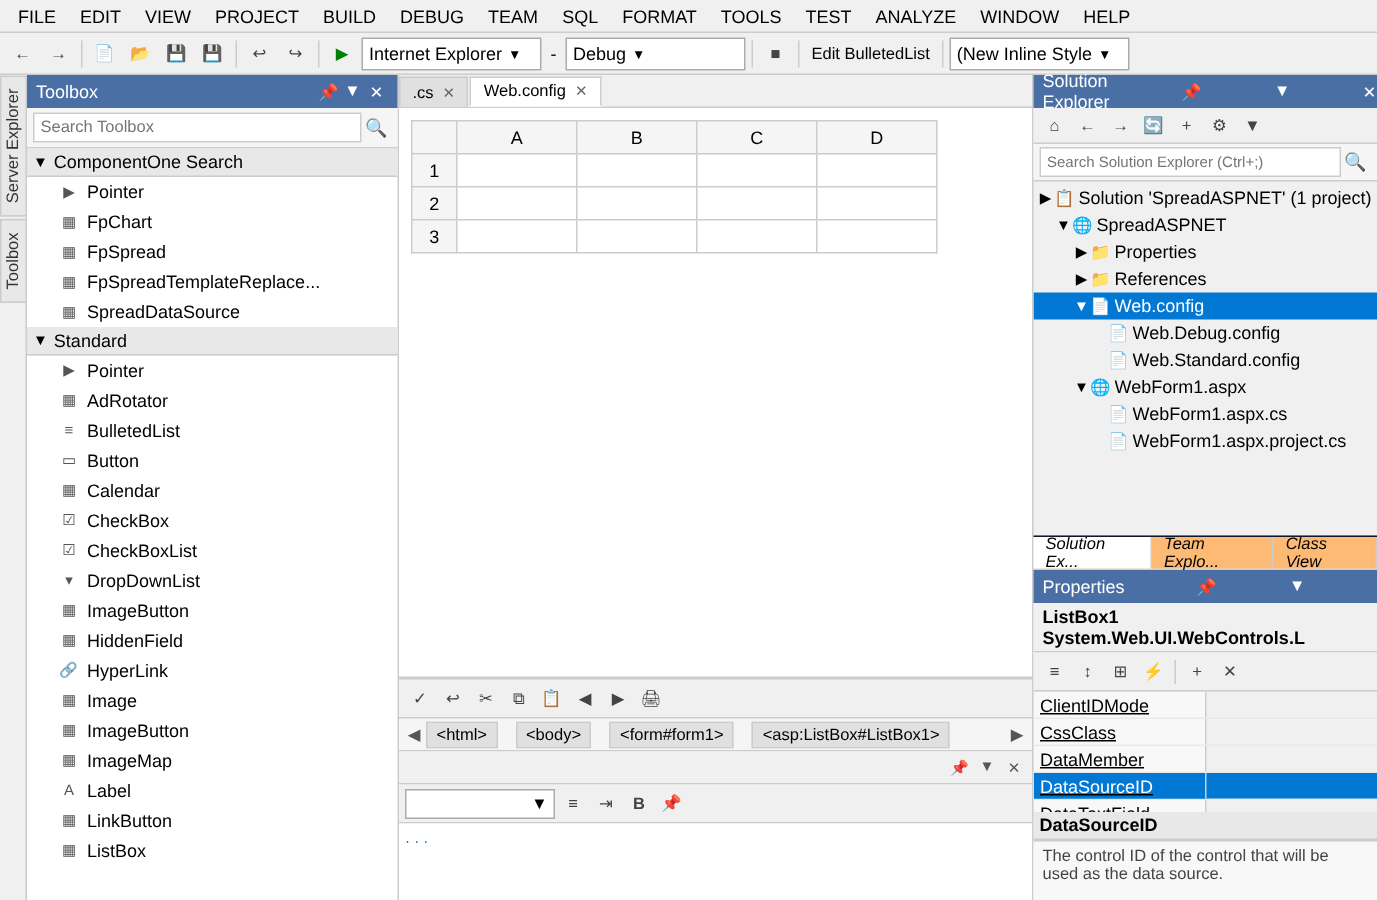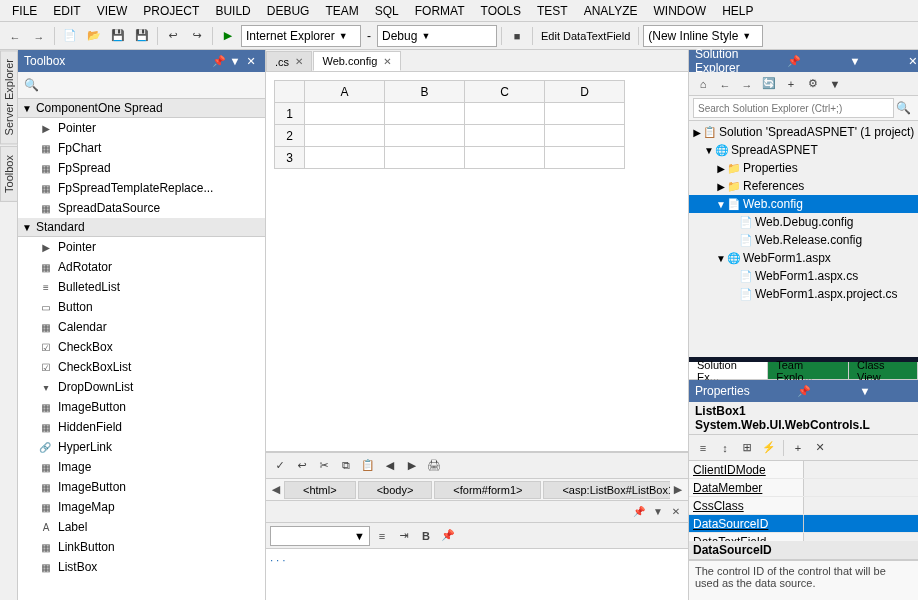--- a/index.html
+++ b/index.html
@@ -56,21 +56,21 @@
     .spreadsheet .row-header { background: #f5f5f5; width: 30px; min-width: 30px; }
 
     
     .spreadsheet-toolbar { display: flex; align-items: center; background: #f0f0f0; height: 26px; border-top: 1px solid #ccc; padding: 0 4px; gap: 2px; }
     .ss-btn { width: 20px; height: 20px; border: 1px solid transparent; background: none; cursor: pointer; font-size: 11px; display: flex; align-items: center; justify-content: center; color: #444; }
 
     
     .nav-bar { display: flex; align-items: center; background: #f5f5f5; height: 22px; border-top: 1px solid #ccc; padding: 0 2px; overflow: hidden; font-size: 11px; }
     .nav-bar-scroll { width: 16px; height: 16px; cursor: pointer; display: flex; align-items: center; justify-content: center; color: #555; }
     .nav-breadcrumb { display: flex; align-items: center; flex: 1; overflow: hidden; }
-    .nav-breadcrumb-item { background: #e0e0e0; border: 1px solid #ccc; padding: 1px 18px; margin-right: 2px; cursor: pointer; font-size: 11px; height: 18px; display: flex; align-items: center; }
+    .nav-breadcrumb-item { background: #e0e0e0; border: 1px solid #ccc; padding: 1px 6px; margin-right: 12px; cursor: pointer; font-size: 11px; height: 18px; display: flex; align-items: center; }
     .nav-end-scroll { width: 16px; height: 16px; cursor: pointer; display: flex; align-items: center; justify-content: center; color: #555; }
 
     
     .output-panel { height: 100px; background: #fff; border-top: 1px solid #ccc; display: flex; flex-direction: column; }
     .output-header { display: flex; align-items: center; background: #f0f0f0; height: 22px; border-bottom: 1px solid #ccc; padding: 0 4px; }
     .output-header-btn { width: 16px; height: 16px; cursor: pointer; color: #555; font-size: 10px; display: flex; align-items: center; justify-content: center; margin-left: 2px; }
     .output-toolbar { display: flex; align-items: center; background: #f0f0f0; height: 26px; border-bottom: 1px solid #ccc; padding: 0 4px; gap: 2px; }
     .output-dropdown { display: flex; align-items: center; border: 1px solid #aaa; background: #fff; height: 20px; padding: 0 4px; cursor: pointer; font-size: 11px; min-width: 100px; }
     .output-content { flex: 1; background: #fff; padding: 4px; overflow: auto; }
 
@@ -87,21 +87,21 @@
     .search-solution-btn { width: 20px; height: 20px; display: flex; align-items: center; justify-content: center; font-size: 12px; color: #666; }
     .tree-content { flex: 1; overflow-y: auto; padding: 2px 0; }
     .tree-item { display: flex; align-items: center; padding: 1px 2px; cursor: pointer; font-size: 12px; height: 18px; }
     .tree-item.selected { background: #0078d4; color: #fff; }
     .tree-indent { display: inline-block; }
     .tree-arrow { width: 12px; height: 12px; display: inline-flex; align-items: center; justify-content: center; font-size: 10px; cursor: pointer; }
     .tree-icon { width: 14px; height: 14px; display: inline-flex; align-items: center; justify-content: center; font-size: 11px; margin-right: 2px; flex-shrink: 0; }
     .tree-label { font-size: 12px; white-space: nowrap; overflow: hidden; text-overflow: ellipsis; }
 
     
-    .solution-tabs { display: flex; background: #15803d; border-top: 5px solid #0f172a; height: 22px; }
+    .solution-tabs { display: flex; background: #fdba74; border-top: 1px solid #0f172a; height: 22px; font-style: italic; }
     .solution-tab { padding: 2px 8px; font-size: 11px; cursor: pointer; border-right: 1px solid #ccc; display: flex; align-items: center; }
     .solution-tab.active { background: #fff; }
 
     
     .properties-panel { height: 220px; display: flex; flex-direction: column; }
     .properties-toolbar { display: flex; align-items: center; background: #f0f0f0; border-bottom: 1px solid #ccc; padding: 2px 4px; gap: 2px; height: 26px; }
     .prop-toolbar-btn { width: 20px; height: 20px; border: 1px solid transparent; background: none; cursor: pointer; font-size: 11px; display: flex; align-items: center; justify-content: center; color: #444; }
     .prop-toolbar-separator { width: 1px; height: 16px; background: #ccc; margin: 0 2px; }
     .properties-grid { flex: 1; overflow-y: auto; text-decoration: underline; }
     .prop-row { display: flex; height: 18px; border-bottom: 1px solid #e8e8e8; }
@@ -136,21 +136,21 @@
     <span class="toolbar-dropdown-arrow">▼</span>
   </div>
   <span style="padding: 0 4px; font-size:12px;">-</span>
   <div class="toolbar-dropdown">
     <span>Debug</span>
     <span class="toolbar-dropdown-arrow">▼</span>
   </div>
   <div class="toolbar-separator"></div>
   <button class="toolbar-btn">■</button>
   <div class="toolbar-separator"></div>
-  <span style="font-size:11px; padding: 0 4px;">Edit DataTextField</span>
+  <span style="font-size:11px; padding: 0 4px;">Edit BulletedList</span>
   <div class="toolbar-separator"></div>
   <div class="toolbar-dropdown">
     <span>(New Inline Style</span>
     <span class="toolbar-dropdown-arrow">▼</span>
   </div>
 </div>
 
 <div class="main-layout">
 
   <div class="left-sidebar-tabs">
@@ -159,28 +159,29 @@
   </div>
 
   <div class="toolbox-panel">
     <div class="toolbox-header">
       <span class="toolbox-header-title">Toolbox</span>
       <span class="toolbox-header-btn">📌</span>
       <span class="toolbox-header-btn">▼</span>
       <span class="toolbox-header-btn">✕</span>
     </div>
     <div class="toolbox-search">
+      <input type="text" placeholder="Search Toolbox" style="">
       <div class="toolbox-search-icon">🔍</div>
     </div>
     <div class="toolbox-content">
 
       <div id="toolbox-groups-container">
           <div class="toolbox-group-header">
             <span class="toolbox-group-arrow">▼</span>
-            <span>ComponentOne Spread</span>
+            <span>ComponentOne Search</span>
           </div>
           <div class="toolbox-item">
             <span class="toolbox-item-icon">▶</span>
             <span class="toolbox-item-label">Pointer</span>
           </div>
           <div class="toolbox-item">
             <span class="toolbox-item-icon">▦</span>
             <span class="toolbox-item-label">FpChart</span>
           </div>
           <div class="toolbox-item">
@@ -424,21 +425,21 @@
           <div class="tree-item">
             <span class="tree-indent" style="display:inline-block;width:36px;"></span>
     <span class="tree-arrow"></span>
     <span class="tree-icon">📄</span>
     <span class="tree-label">Web.Debug.config</span>
           </div>
           <div class="tree-item">
             <span class="tree-indent" style="display:inline-block;width:36px;"></span>
     <span class="tree-arrow"></span>
     <span class="tree-icon">📄</span>
-    <span class="tree-label">Web.Release.config</span>
+    <span class="tree-label">Web.Standard.config</span>
           </div>
           <div class="tree-item">
             <span class="tree-indent" style="display:inline-block;width:24px;"></span>
     <span class="tree-arrow">▼</span>
     <span class="tree-icon">🌐</span>
     <span class="tree-label">WebForm1.aspx</span>
           </div>
           <div class="tree-item">
             <span class="tree-indent" style="display:inline-block;width:36px;"></span>
     <span class="tree-arrow"></span>
@@ -475,25 +476,25 @@
         <div class="prop-toolbar-separator"></div>
         <button class="prop-toolbar-btn">+</button>
         <button class="prop-toolbar-btn">✕</button>
       </div>
       <div class="properties-grid" id="properties-grid-container">
       <div class="prop-row">
             <span class="prop-name" style="">ClientIDMode</span>
     <span class="prop-value">Inherit</span>
           </div>
           <div class="prop-row">
+            <span class="prop-name" style="">CssClass</span>
+    <span class="prop-value"></span>
+          </div>
+          <div class="prop-row">
             <span class="prop-name" style="">DataMember</span>
-    <span class="prop-value"></span>
-          </div>
-          <div class="prop-row">
-            <span class="prop-name" style="">CssClass</span>
     <span class="prop-value"></span>
           </div>
           <div class="prop-row" style="background: rgb(0, 120, 212); color: rgb(255, 255, 255);">
             <span class="prop-name" style="background:#0078d4;color:#fff;">DataSourceID</span>
     <span class="prop-value"></span>
           </div>
           <div class="prop-row">
             <span class="prop-name" style="">DataTextField</span>
     <span class="prop-value"></span>
           </div>

